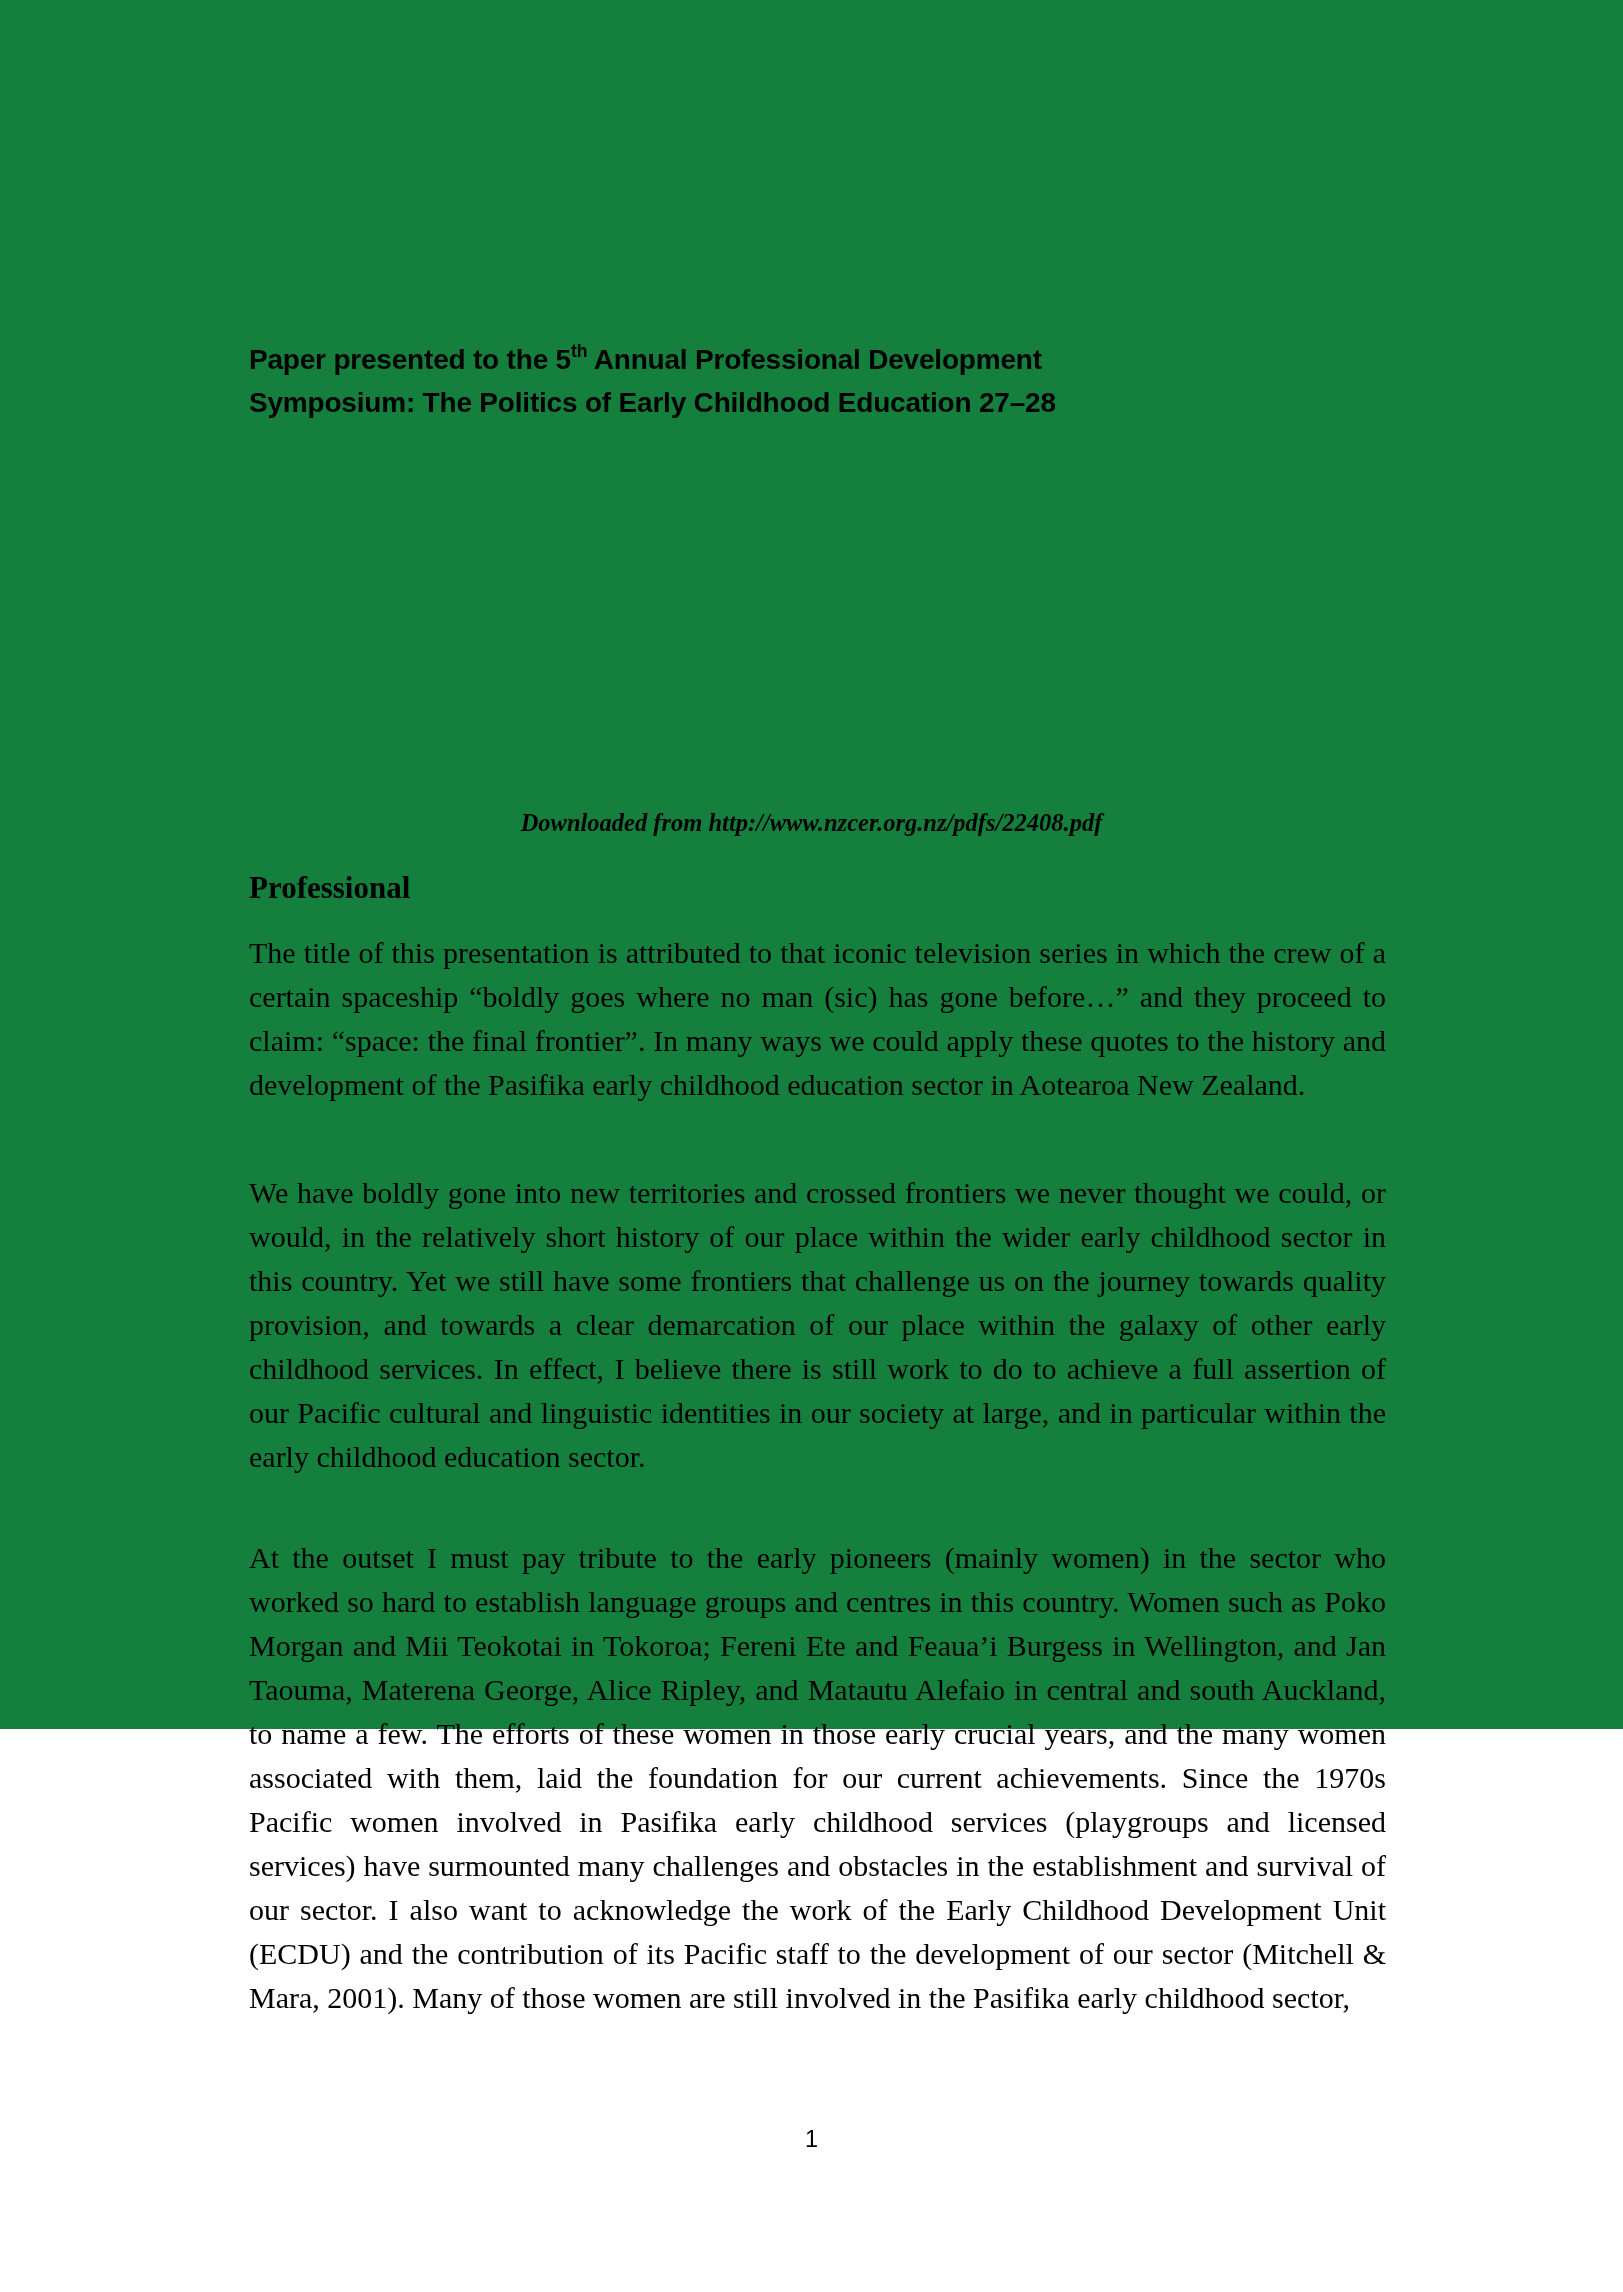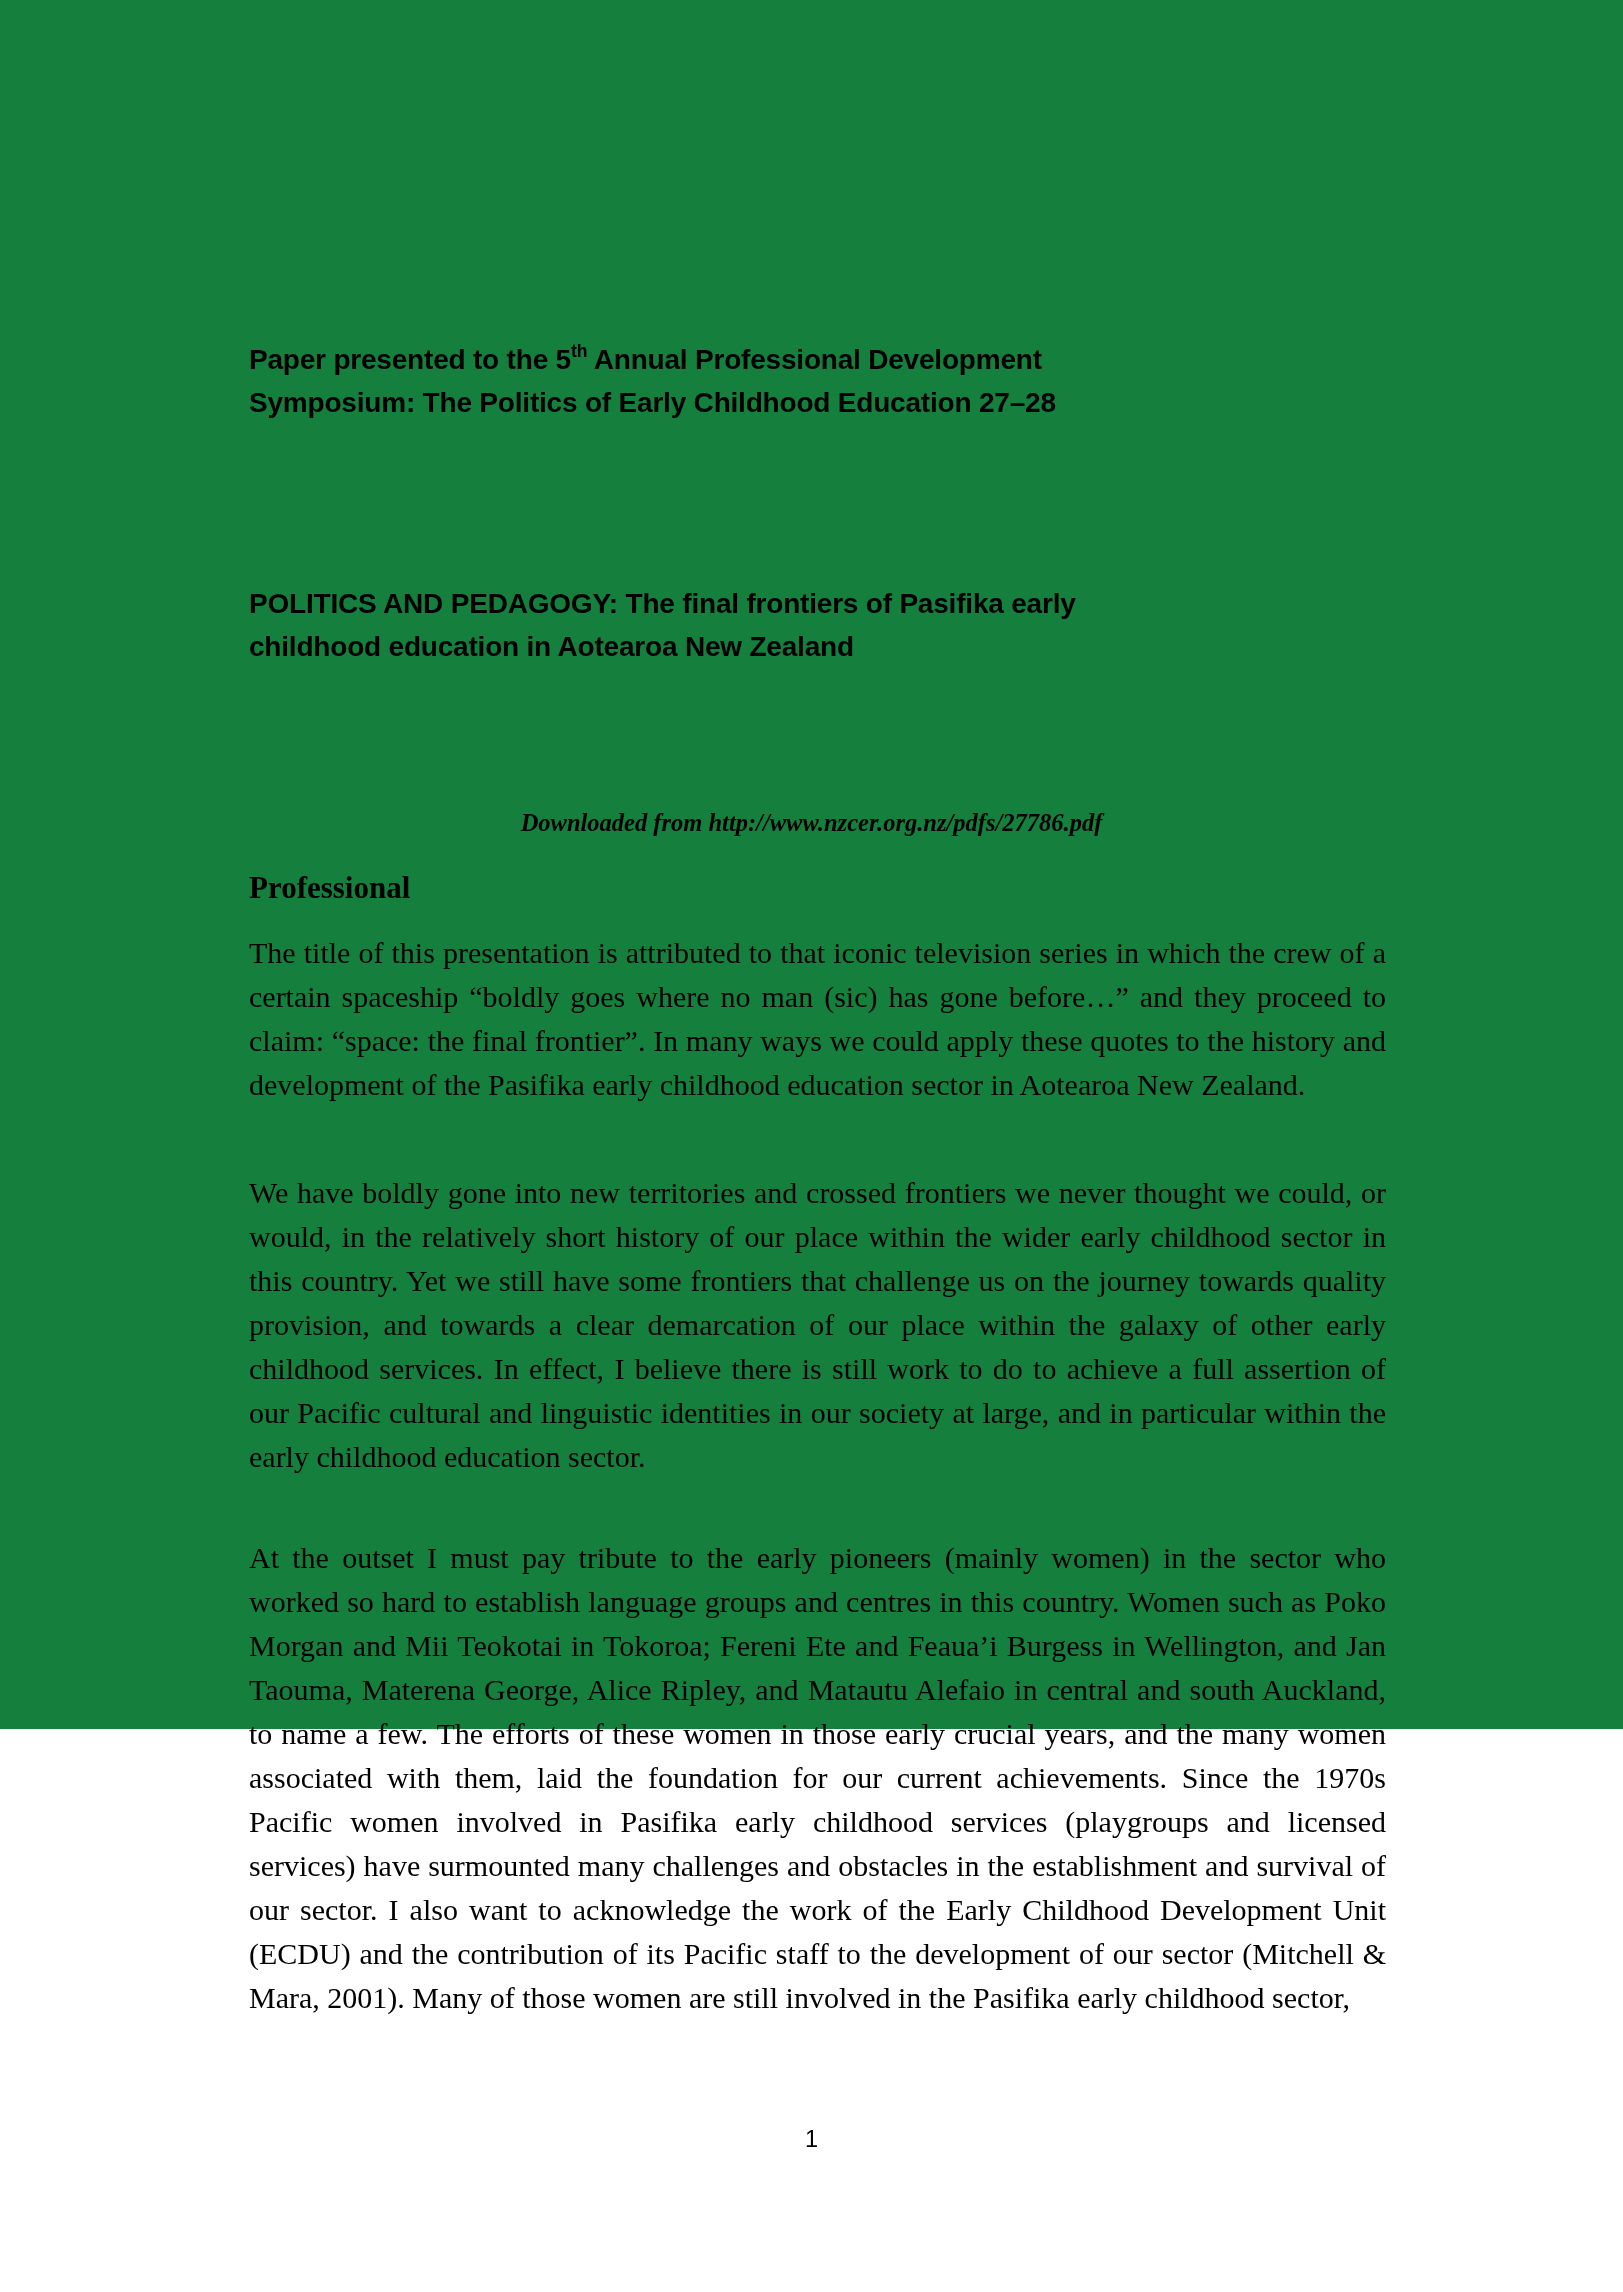--- a/index.html
+++ b/index.html
@@ -55,30 +55,26 @@
 </head>
 <body>
 
 <div class="page">
 
   <div class="conf">
     <div><span>Paper presented to the 5</span><sup>th</sup><span> Annual Professional Development</span></div>
     <div>Symposium: The Politics of Early Childhood Education 27–28</div>
   </div>
 
-  <div class="title">
-    <div>POLITICS AND PEDAGOGY: The final frontiers of Pasifika early</div>
-    <div>childhood education in Aotearoa New Zealand</div>
-  </div>
 
   <div class="author">
   </div>
 
   <div class="download">
-    <span>Downloaded from http://www.nzcer.org.nz/pdfs/27786.pdf</span>
+    <span>Downloaded from http://www.nzcer.org.nz/pdfs/22408.pdf</span>
   </div>
 
   <div class="intro-heading">Professional</div>
 
   <p class="body p1">The title of this presentation is attributed to that iconic television series in which the crew of a certain spaceship “boldly goes where no man (sic) has gone before…” and they proceed to claim: “space: the final frontier”. In many ways we could apply these quotes to the history and development of the Pasifika early childhood education sector in Aotearoa New Zealand.</p>
   <p class="body p2">We have boldly gone into new territories and crossed frontiers we never thought we could, or would, in the relatively short history of our place within the wider early childhood sector in this country. Yet we still have some frontiers that challenge us on the journey towards quality provision, and towards a clear demarcation of our place within the galaxy of other early childhood services. In effect, I believe there is still work to do to achieve a full assertion of our Pacific cultural and linguistic identities in our society at large, and in particular within the early childhood education sector.</p>
   <p class="body p3">At the outset I must pay tribute to the early pioneers (mainly women) in the sector who worked so hard to establish language groups and centres in this country. Women such as Poko Morgan and Mii Teokotai in Tokoroa; Fereni Ete and Feaua’i Burgess in Wellington, and Jan Taouma, Materena George, Alice Ripley, and Matautu Alefaio in central and south Auckland, to name a few. The efforts of these women in those early crucial years, and the many women associated with them, laid the foundation for our current achievements. Since the 1970s Pacific women involved in Pasifika early childhood services (playgroups and licensed services) have surmounted many challenges and obstacles in the establishment and survival of our sector. I also want to acknowledge the work of the Early Childhood Development Unit (ECDU) and the contribution of its Pacific staff to the development of our sector (Mitchell &amp; Mara, 2001). Many of those women are still involved in the Pasifika early childhood sector,</p>
 
   <div class="page-number">1</div>
 </div>

